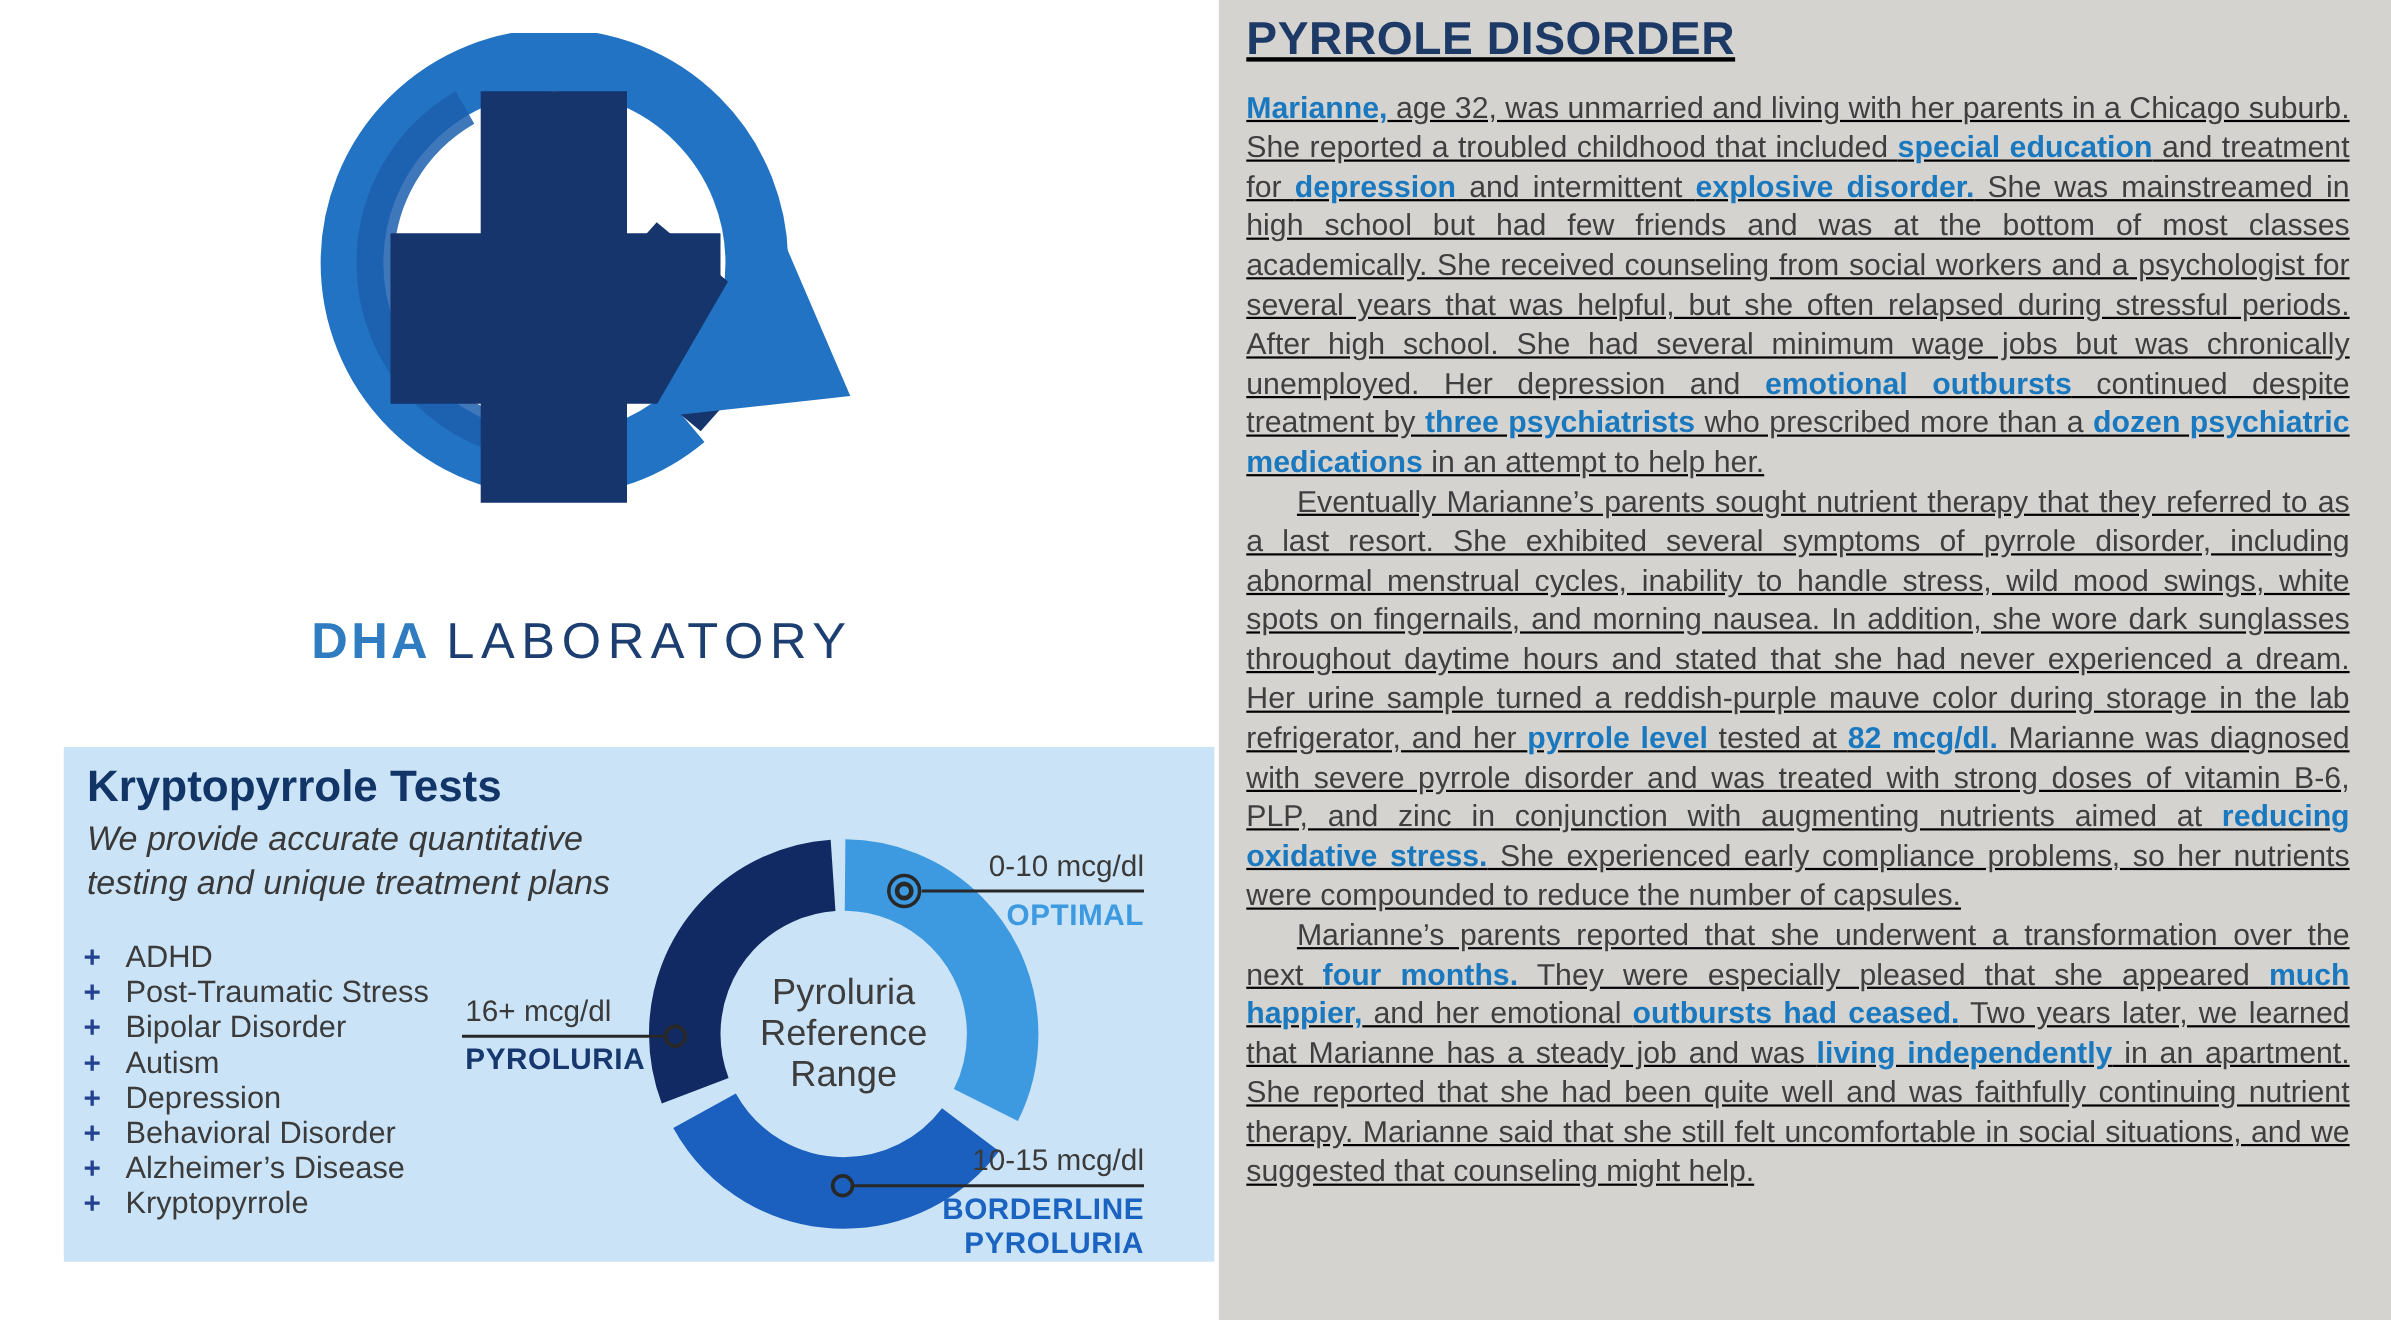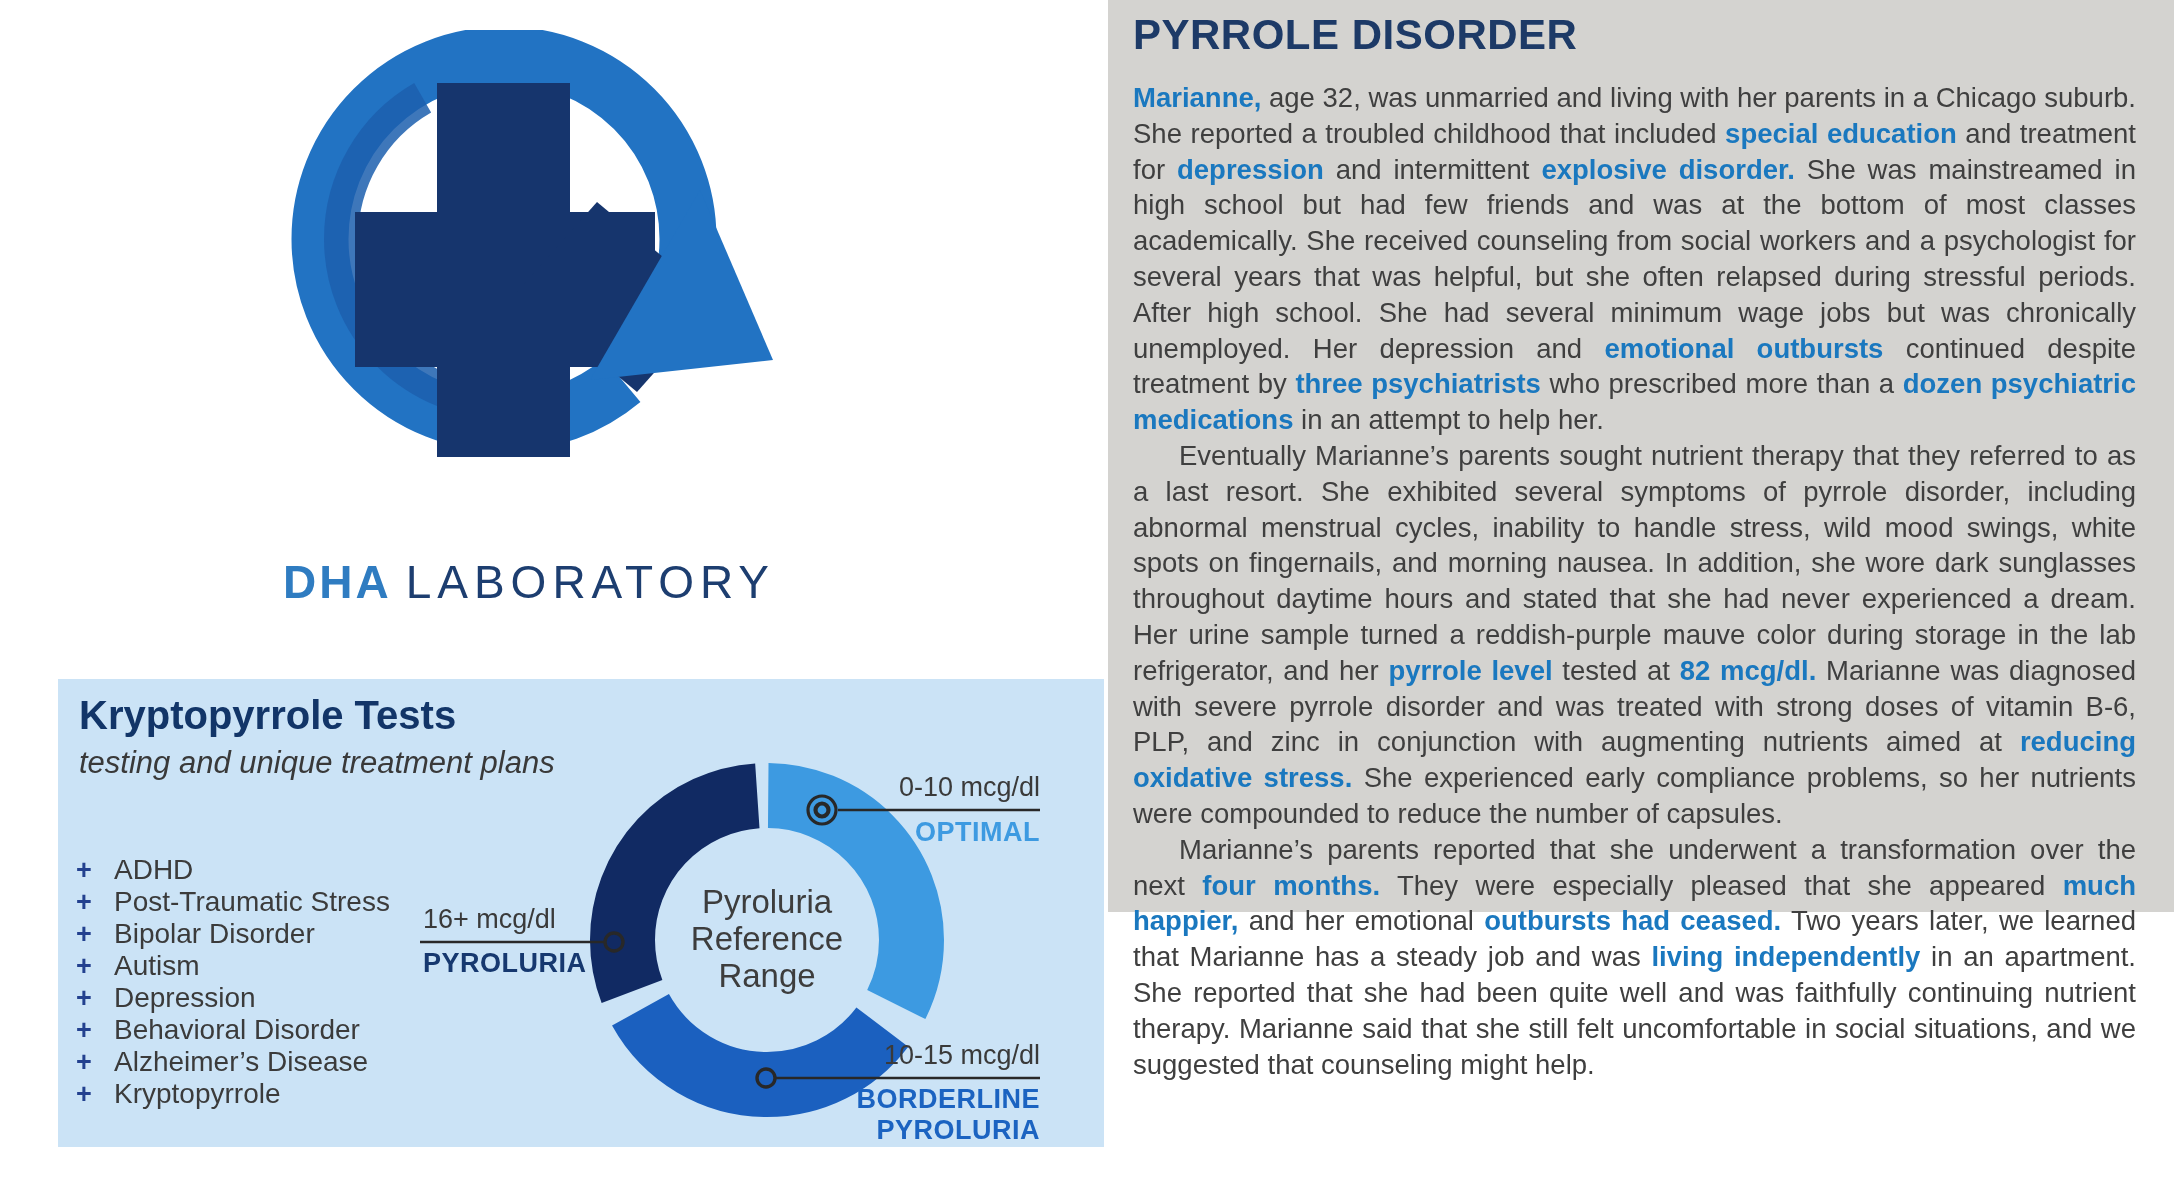--- a/index.html
+++ b/index.html
@@ -29,21 +29,21 @@
   .co-right { text-align:center; right:64px; }
   .lbl-optimal-range   { top:93px; }
   .lbl-optimal         { top:138px; color:#3d9ae1; }
   .lbl-border-range    { top:361px; }
   .lbl-border-1        { top:405px; color:#1b63c1; }
   .lbl-border-2        { top:436px; color:#1b63c1; }
   .lbl-pyro-range      { left:365px; top:225px; }
   .lbl-pyro            { left:365px; top:269px; color:#16386f; }
 
   
-  .article { position:absolute; left:1108px; top:0; width:1066px; height:912px; background:#d4d3d0; padding:12px 38px 0 25px; }
+  .article { position:absolute; left:1108px; top:0; width:1066px; height:1200px; background:#d4d3d0; padding:12px 38px 0 25px;text-decoration:underline; }
   .article h1 { font-size:42px; line-height:46px; font-weight:700; color:#1d3a67; margin:0 0 22px 0; letter-spacing:0.5px; }
   .article-body p { font-size:27.5px; line-height:35.8px; color:#3f3f3f; text-align:justify; }
   .article-body p.indent { text-indent:46px; }
   .article-body .hl { color:#1a78bf; font-weight:700; }
 </style>
 </head>
 <body>
 
 <div class="page">
 
@@ -60,20 +60,21 @@
 
     <polygon points="488,330 415,160 305,350" fill="#2273c3"></polygon>
   </svg>
   <div class="wordmark">
     <span class="dha">DHA</span><span class="lab">LABORATORY</span>
   </div>
 
   <div class="info-box">
     <div class="info-title">Kryptopyrrole Tests</div>
     <div class="info-desc">
+      <div>We provide accurate quantitative</div>
       <div>testing and unique treatment plans</div>
     </div>
     <ul class="symptom-list">
       <li>
           <span class="plus">+</span>
           <span>ADHD</span>
         </li>
       <li>
           <span class="plus">+</span>
           <span>Post-Traumatic Stress</span>

